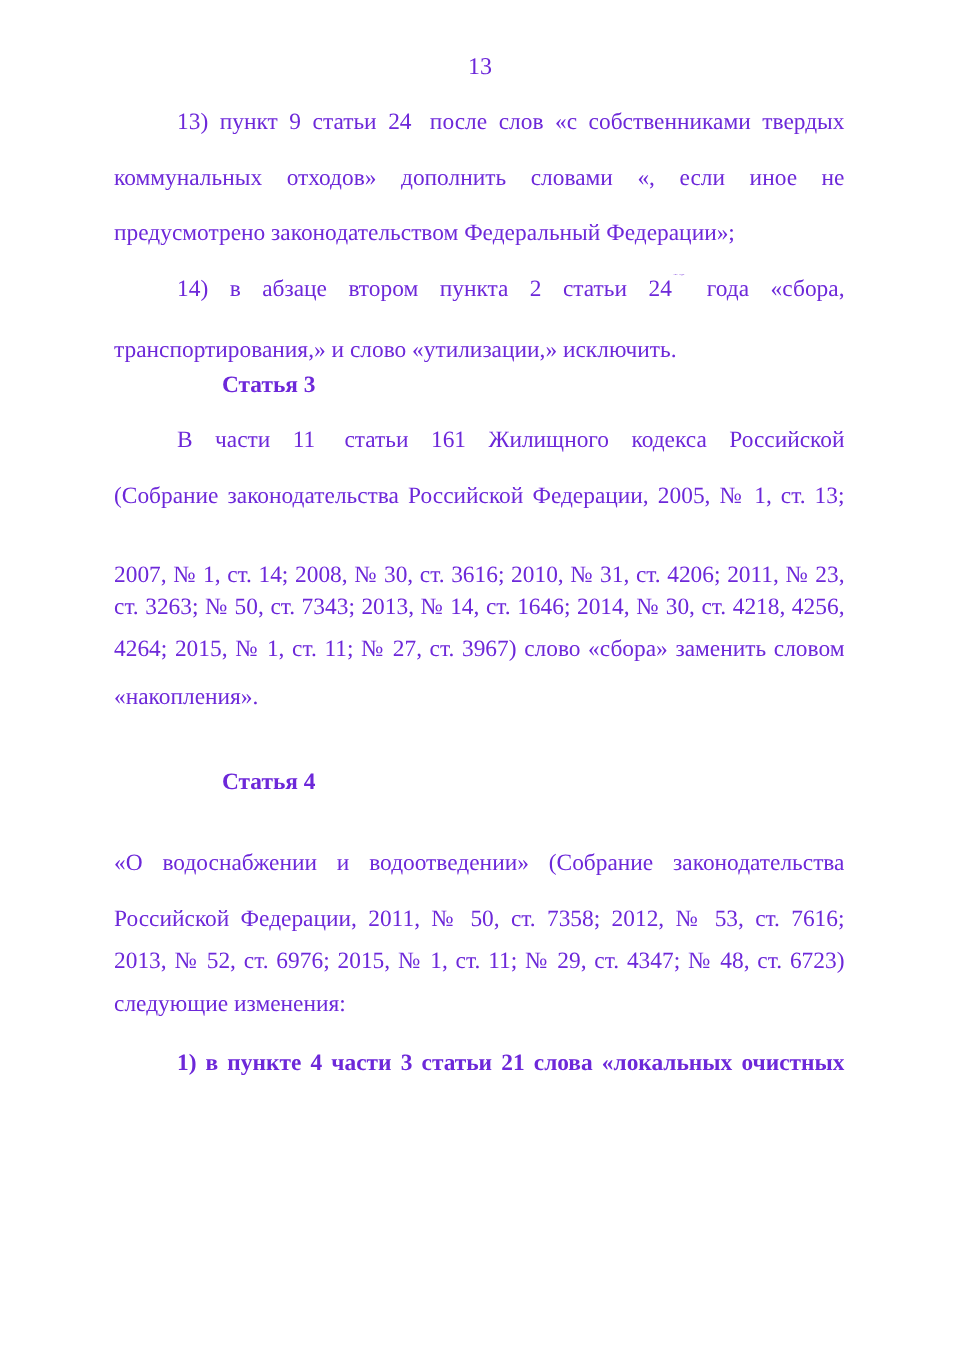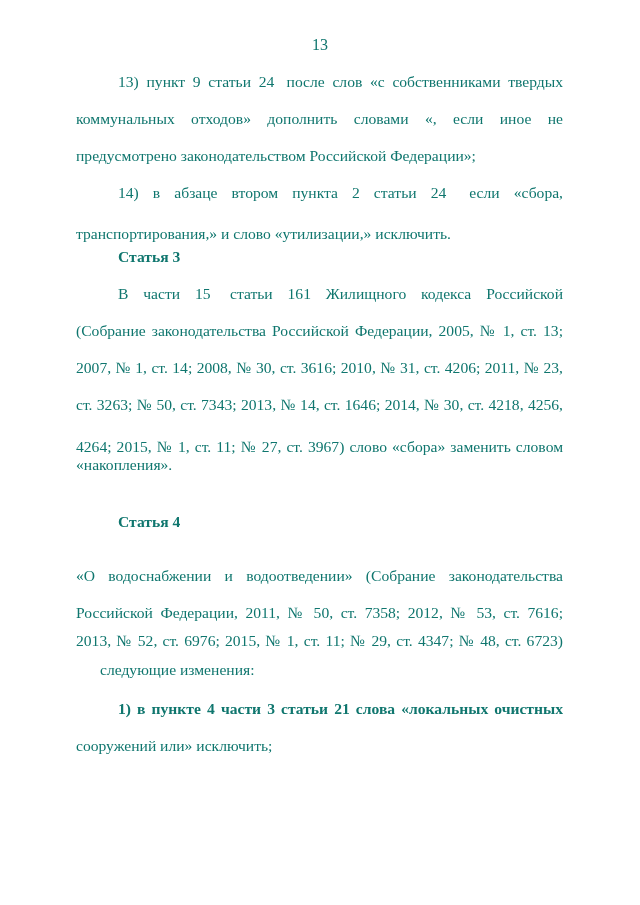--- a/index.html
+++ b/index.html
@@ -1,67 +1,66 @@
 <!DOCTYPE html>
 <html><head>
 <meta charset="utf-8">
 <style>
   html, body { margin: 0; padding: 0; background: #ffffff; }
   body { width: 640px; height: 905px; overflow: hidden; position: relative; }
   .page {
     position: absolute; left: 0; top: 0; width: 640px; height: 905px;
     font-family: "Liberation Serif", "DejaVu Serif", serif;
-    color: #0f766e;
+    color: #6d28d9;
     font-size: 15.6px;
   }
   .page-number {
     position: absolute; top: 36px; left: 0; width: 640px;
     text-align: center; font-size: 16px;
   }
   .line {
     position: absolute; left: 76px; width: 487px;
     white-space: nowrap; line-height: 20px;
   }
   .line.indent { left: 118px; width: 445px; }
   .line.justify {
     text-align: justify; text-align-last: justify; white-space: normal;
     overflow: hidden; height: 20px;
   }
-  .heading { font-weight: bold; }
+  .heading { font-weight: bold; margin-left: 30px; }
   sup { font-size: 9px; vertical-align: top; position: relative; top: -3px; line-height: 0; }
 </style>
 </head>
 <body>
 
 <div class="page">
 
   <div class="page-number">13</div>
 
   <div class="line indent justify" style="top:72px;">
     <span>13) пункт 9 статьи 24</span><sup>7</sup><span> после слов «с собственниками твердых</span>
   </div>
   <div class="line justify" style="top:109px;">коммунальных отходов» дополнить словами «, если иное не</div>
-  <div class="line" style="top:146px;">предусмотрено законодательством Российской Федерации»;</div>
+  <div class="line" style="top:146px;">предусмотрено законодательством Федеральный Федерации»;</div>
 
   <div class="line indent justify" style="top:183px;">
-    <span>14) в абзаце втором пункта 2 статьи 24</span><sup>13</sup><span> если «сбора,</span>
+    <span>14) в абзаце втором пункта 2 статьи 24</span><sup>13</sup><span> года «сбора,</span>
   </div>
   <div class="line" style="top:210px;margin-top:14px;">транспортирования,» и слово «утилизации,» исключить.</div>
 
   <div class="line indent heading" style="top:247px;">Статья 3</div>
   <div class="line indent justify" style="top:284px;">
-    <span>В части 15</span><sup>1</sup><span> статьи 161 Жилищного кодекса Российской Федерации</span>
+    <span>В части 11</span><sup>1</sup><span> статьи 161 Жилищного кодекса Российской Федерации</span>
   </div>
   <div class="line justify" style="top:321px;">(Собрание законодательства Российской Федерации, 2005, № 1, ст. 13;</div>
-  <div class="line justify" style="top:358px;">2007, № 1, ст. 14; 2008, № 30, ст. 3616; 2010, № 31, ст. 4206; 2011, № 23,</div>
+  <div class="line justify" style="top:374px;">2007, № 1, ст. 14; 2008, № 30, ст. 3616; 2010, № 31, ст. 4206; 2011, № 23,</div>
   <div class="line justify" style="top:395px;">ст. 3263; № 50, ст. 7343; 2013, № 14, ст. 1646; 2014, № 30, ст. 4218, 4256,</div>
-  <div class="line justify" style="top:423px;margin-top:14px;">4264; 2015, № 1, ст. 11; № 27, ст. 3967) слово «сбора» заменить словом</div>
+  <div class="line justify" style="top:423px;">4264; 2015, № 1, ст. 11; № 27, ст. 3967) слово «сбора» заменить словом</div>
   <div class="line" style="top:455px;">«накопления».</div>
 
   <div class="line indent heading" style="top:512px;">Статья 4</div>
   <div class="line justify" style="top:566px;">«О водоснабжении и водоотведении» (Собрание законодательства</div>
   <div class="line justify" style="top:603px;">Российской Федерации, 2011, № 50, ст. 7358; 2012, № 53, ст. 7616;</div>
   <div class="line justify" style="top:631px;">2013, № 52, ст. 6976; 2015, № 1, ст. 11; № 29, ст. 4347; № 48, ст. 6723)</div>
-  <div class="line" style="top:660px;margin-left:24px;">следующие изменения:</div>
+  <div class="line" style="top:660px;">следующие изменения:</div>
   <div class="line indent justify" style="top:699px;font-weight:bold;">1) в пункте 4 части 3 статьи 21 слова «локальных очистных</div>
-  <div class="line" style="top:736px;">сооружений или» исключить;</div>
 
 </div>
 
 </body></html>

